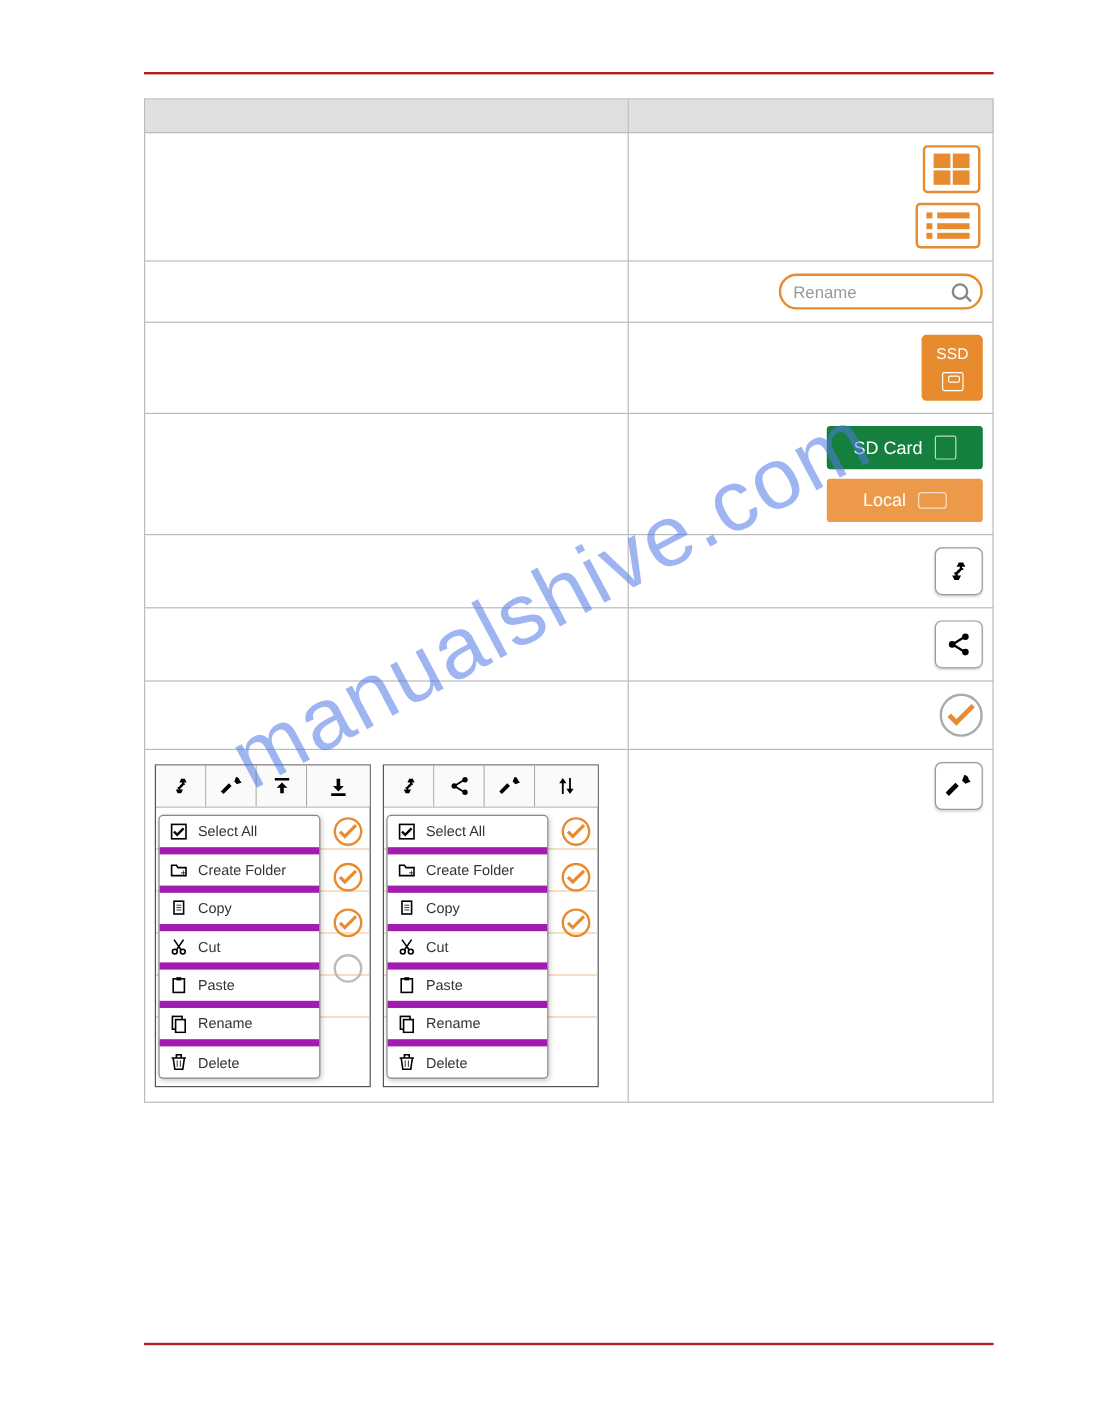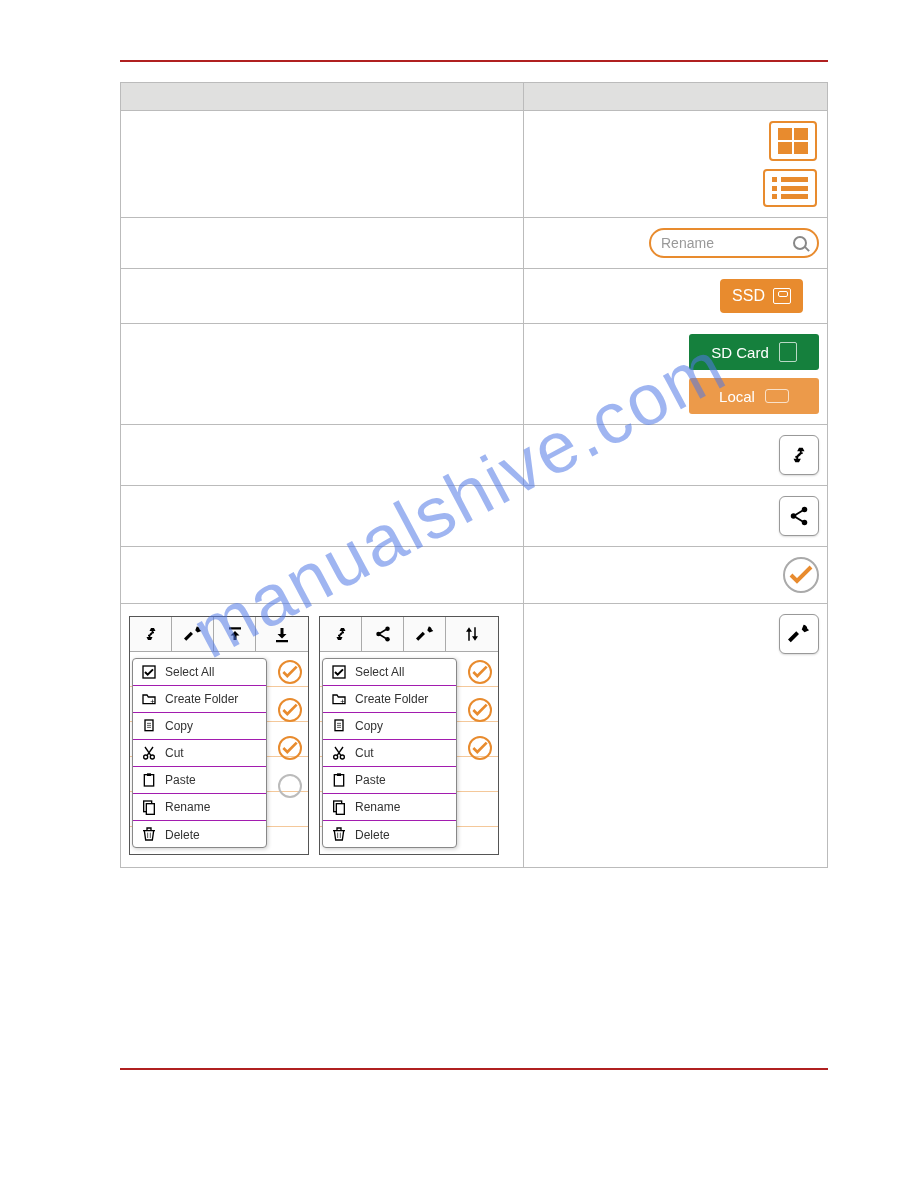--- a/index.html
+++ b/index.html
@@ -27,21 +27,21 @@
   .list-icon .l .dot { width: 5px; height: 5px; background: #e88b2e; }
   .list-icon .l .bar { flex: 1; height: 5px; background: #e88b2e; }
 
   
   .search-pill { display: inline-flex; align-items: center; width: 170px; height: 30px; border: 2px solid #e88b2e; border-radius: 15px; background: #fff; padding: 0 10px; margin: 4px 0; }
   .search-pill span { color: #999; font-size: 14px; flex: 1; text-align: left; }
   .search-pill .mag { width: 14px; height: 14px; border: 2px solid #888; border-radius: 50%; position: relative; }
   .search-pill .mag::after { content: ''; position: absolute; width: 6px; height: 2px; background: #888; transform: rotate(45deg); right: -5px; bottom: -2px; }
 
   
-  .ssd-btn { display: inline-flex; align-items: center; gap: 8px; background: #e88b2e; color: #fff; font-size: 16px; padding: 6px 10px; border: 2px solid #e88b2e; border-radius: 4px; margin: 4px 16px; }
+  .ssd-btn { display: inline-flex; align-items: center; gap: 8px; background: #e88b2e; color: #fff; font-size: 13px; padding: 6px 10px; border: 2px solid #e88b2e; border-radius: 4px; margin: 4px 0; flex-direction: column; }
   .ssd-btn .drv { width: 18px; height: 16px; border: 1px solid #fff; border-radius: 2px; position: relative; }
   .ssd-btn .drv::after { content: ''; position: absolute; top: 2px; left: 4px; width: 8px; height: 4px; border: 1px solid #fff; border-radius: 2px; }
 
   
   .wide-btn { display: inline-flex; align-items: center; justify-content: center; gap: 10px; width: 130px; height: 36px; background: #ec9a4a; color: #fff; font-size: 15px; border-radius: 3px; margin: 4px 0; }
   .wide-btn.sd { background: #15803d; }
   .wide-btn .sd-ic { width: 18px; height: 20px; border: 1px solid #fff; border-radius: 2px; position: relative; opacity: 0.7; }
   .wide-btn .loc-ic { width: 24px; height: 14px; border: 1px solid #fff; border-radius: 3px; opacity: 0.7; }
 
   
@@ -55,21 +55,21 @@
   
   .menus { display: flex; gap: 10px; padding: 6px 0; }
   .menu-panel { border: 1px solid #555; background: #fff; width: 180px; }
   .menu-tb { display: flex; border-bottom: 1px solid #aaa; }
   .menu-tb .tb { width: 42px; height: 34px; display: flex; align-items: center; justify-content: center; border-right: 1px solid #aaa; background: #fafafa; }
   .menu-tb .tb:last-child { border-right: none; flex:1; }
   .menu-tb svg { width: 18px; height: 18px; }
 
   .menu-body { position: relative; padding: 4px 0; }
   .menu-list { width: 135px; background: #fff; border: 1px solid #888; border-radius: 4px; margin: 2px 0 2px 2px; box-shadow: 1px 1px 4px rgba(0,0,0,0.2); position: relative; z-index: 2; }
-  .menu-item { display: flex; align-items: center; gap: 8px; padding: 5px 8px; font-size: 12px; color: #333; border-bottom: 1px solid #a21caf; }
+  .menu-item { display: flex; align-items: center; gap: 8px; padding: 5px 8px; font-size: 12px; color: #333; border-bottom: 6px solid #a21caf; }
   .menu-item:last-child { border-bottom: none; align-items: flex-end; }
   .menu-item .ic { width: 16px; height: 16px; display: flex; align-items: center; justify-content: center; }
   .menu-item .ic svg { width: 16px; height: 16px; }
 
   .bg-checks { position: absolute; right: 6px; top: 8px; display: flex; flex-direction: column; gap: 14px; z-index: 1; }
   .bg-checks .chk { width: 24px; height: 24px; border: 2px solid #e88b2e; border-radius: 50%; display: flex; align-items: center; justify-content: center; }
   .bg-checks .chk.empty { border-color: #bbb; }
   .bg-checks .chk svg { width: 16px; height: 14px; }
   .bg-rows { position: absolute; left: 0; top: 0; width: 100%; }
   .bg-rows div { height: 35px; border-bottom: 1px solid #f4c89a; }

